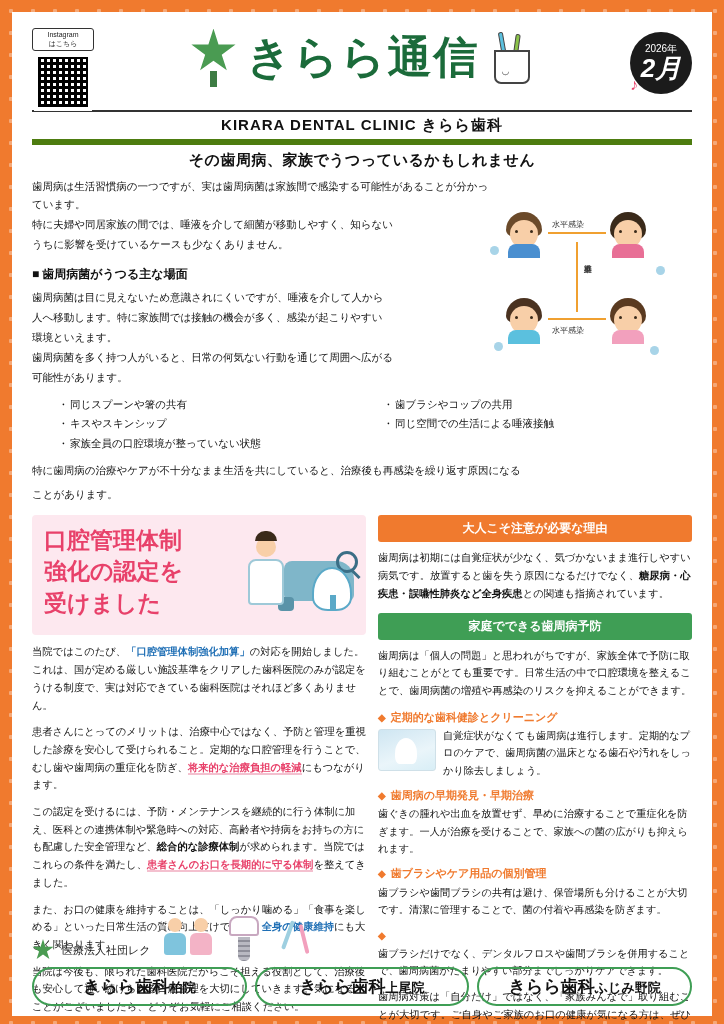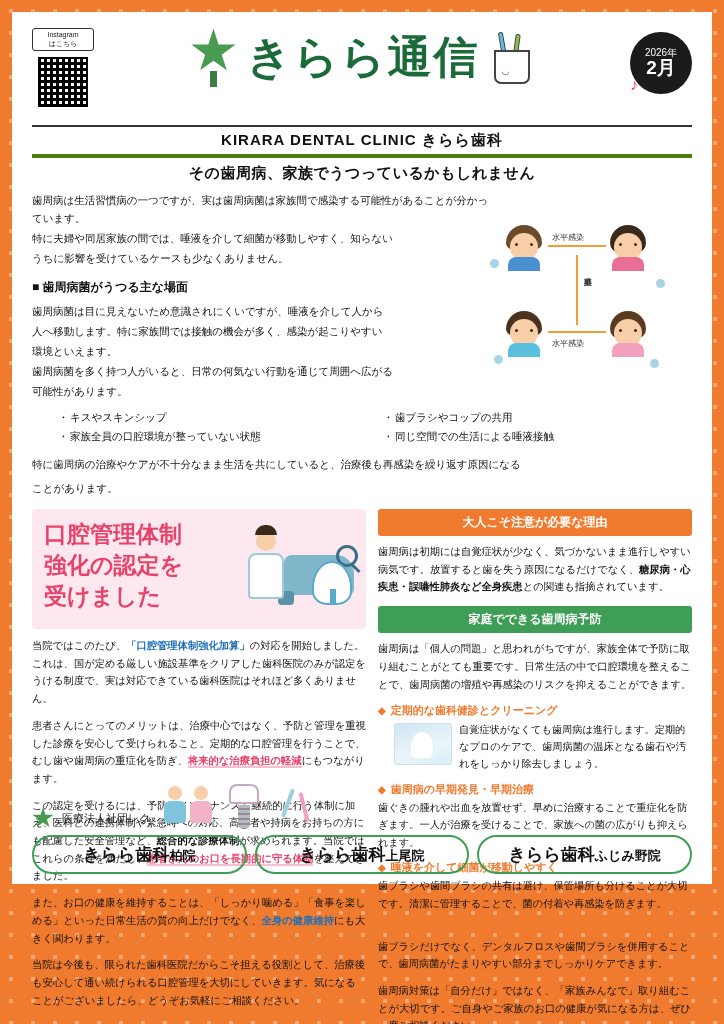--- a/index.html
+++ b/index.html
@@ -16,21 +16,21 @@
     padding: 12px;
   }
   .dots-bg {
     position: absolute; inset: 0;
     background-image: radial-gradient(circle, rgba(255,255,255,.35) 2px, transparent 2.5px);
     background-size: 22px 22px;
     pointer-events: none;
   }
   .sheet {
     position: relative;
-    width: 700px; height: 872px;
+    width: 700px; height: 1004px;
     background: #fff;
     padding: 16px 20px 8px 20px;
   }
   
   .header {
     display: flex; align-items: flex-start; gap: 8px;
     height: 82px;
   }
   .qr-block { width: 62px; text-align: center; }
   .qr-label {
@@ -72,27 +72,27 @@
   }
   .brush1 { left: 10px; top: 0; background: #5bc0de; transform: rotate(-10deg); }
   .brush2 { left: 24px; top: 2px; background: #8bc34a; transform: rotate(8deg); }
   .date-badge {
     width: 62px; height: 62px; border-radius: 50%;
     background: #1b1b1b; color: #fff;
     display: flex; flex-direction: column; align-items: center; justify-content: center;
     line-height: 1.1; margin-top: 4px;
   }
   .date-year { font-size: 10px; }
-  .date-month { font-size: 19px; font-weight: bold; }
+  .date-month { font-size: 26px; font-weight: bold; font-style: italic; }
   .note { position: absolute; right: 74px; top: 64px; color: #e8416a; font-size: 16px; }
 
   
   .clinic-bar {
-    border-top: 2px solid #333; border-bottom: 4px solid #4d7c0f;
-    text-align: center; padding: 4px 0; margin-top: 15px;
+    border-top: 2px solid #333; border-bottom: 6px solid #4d7c0f;
+    text-align: center; padding: 4px 0; margin-top: 0;
     font-size: 15px; font-weight: bold; letter-spacing: 1px; color: #111;
   }
   .headline {
     text-align: center; font-size: 15px; font-weight: bold;
     color: #111; margin: 6px 0 8px; letter-spacing: .5px;
   }
 
   
   .intro { position: relative; font-size: 10.5px; line-height: 1.72; color: #111; }
   .intro p { margin-bottom: 2px; }
@@ -165,21 +165,21 @@
   }
   .rbar.green { background: #3f9e55; }
   .rtext { font-size: 10.3px; line-height: 1.72; color: #111; margin-bottom: 10px; }
   .item { margin-bottom: 9px; }
   .item-head {
     font-size: 11px; font-weight: bold; color: #f07a2e; line-height: 1.4;
     display: flex; gap: 5px; align-items: flex-start;
   }
   .diamond { color: #f07a2e; font-size: 10px; line-height: 1.5; }
   .item-body { font-size: 10.2px; line-height: 1.7; color: #111; margin-top: 2px; }
-  .item-body.with-img { display: flex; gap: 7px; margin-left: 16px; }
+  .item-body.with-img { display: flex; gap: 7px; }
   .mini-img {
     width: 58px; height: 42px; flex: none; border-radius: 3px;
     background: linear-gradient(160deg,#cfe6f2 0%,#eaf5fa 60%,#d8eef6 100%);
     border: 1px solid #cfe0e8; position: relative; margin-top: 2px;
   }
   .mini-img:after{content:"";position:absolute;left:16px;top:8px;width:22px;height:26px;background:#fff;border-radius:50% 50% 20% 20% / 60% 60% 30% 30%;}
 
   
   .footer { position: absolute; left: 20px; right: 20px; bottom: 10px; }
   .corp { display: flex; align-items: center; gap: 8px; font-size: 11px; color: #222; margin-bottom: 6px; margin-top: 16px; }
@@ -276,34 +276,35 @@
         <div class="arrow-v" style="left:90px;top:36px;height:70px;"></div>
         <div class="arrow-label" style="left:66px;top:12px;">水平感染</div>
         <div class="arrow-label" style="left:94px;top:52px;writing-mode:vertical-rl;">垂直感染</div>
         <div class="arrow-label" style="left:66px;top:118px;">水平感染</div>
         <div class="germ" style="left:4px;top:40px;"></div>
         <div class="germ" style="left:170px;top:60px;"></div>
         <div class="germ" style="left:8px;top:136px;"></div>
         <div class="germ" style="left:164px;top:140px;"></div>
       </div>
 
-      <div style="padding-right:196px;">
+      <div style="padding-right:196px;font-family:Liberation Serif, serif;">
         <p>歯周病は生活習慣病の一つですが、実は歯周病菌は家族間で感染する可能性があることが分かっています。</p>
         <p>特に夫婦や同居家族の間では、唾液を介して細菌が移動しやすく、知らない</p>
         <p>うちに影響を受けているケースも少なくありません。</p>
         <div class="sub-head">■ 歯周病菌がうつる主な場面</div>
         <p>歯周病菌は目に見えないため意識されにくいですが、唾液を介して人から</p>
         <p>人へ移動します。特に家族間では接触の機会が多く、感染が起こりやすい</p>
         <p>環境といえます。</p>
         <p>歯周病菌を多く持つ人がいると、日常の何気ない行動を通じて周囲へ広がる</p>
         <p>可能性があります。</p>
       </div>
 
       <div class="bullets">
         <ul style="padding-left:26px;">
+          <li>同じスプーンや箸の共有</li>
           <li>キスやスキンシップ</li>
           <li>家族全員の口腔環境が整っていない状態</li>
         </ul>
         <ul style="padding-left:6px;">
           <li>歯ブラシやコップの共用</li>
           <li>同じ空間での生活による唾液接触</li>
         </ul>
       </div>
 
       <div class="note-line">特に歯周病の治療やケアが不十分なまま生活を共にしていると、治療後も再感染を繰り返す原因になる</div>
@@ -362,21 +363,21 @@
           <div class="item-head">
             <span class="diamond">◆</span>
             <span>歯周病の早期発見・早期治療</span>
           </div>
           <div class="item-body">歯ぐきの腫れや出血を放置せず、早めに治療することで重症化を防ぎます。一人が治療を受けることで、家族への菌の広がりも抑えられます。</div>
         </div>
 
         <div class="item">
           <div class="item-head">
             <span class="diamond">◆</span>
-            <span>唾液を介して細菌が移動しやすく</span>
+            <span>歯ブラシやケア用品の個別管理</span>
           </div>
           <div class="item-body">歯ブラシや歯間ブラシの共有は避け、保管場所も分けることが大切です。清潔に管理することで、菌の付着や再感染を防ぎます。</div>
         </div>
 
         <div class="item">
           <div class="item-head">
             <span class="diamond">◆</span>
           </div>
           <div class="item-body">歯ブラシだけでなく、デンタルフロスや歯間ブラシを併用することで、歯周病菌がたまりやすい部分までしっかりケアできます。</div>
         </div>

